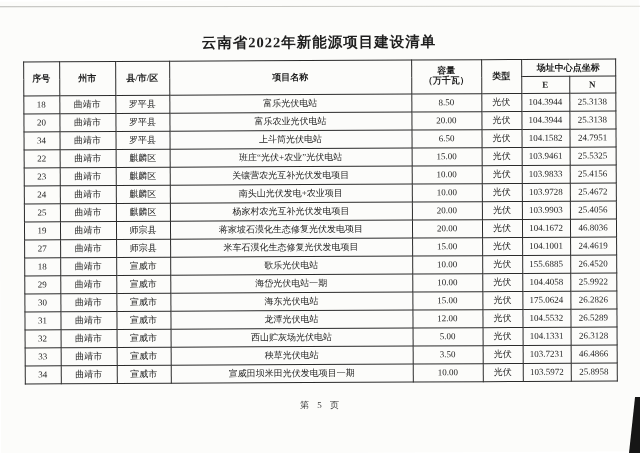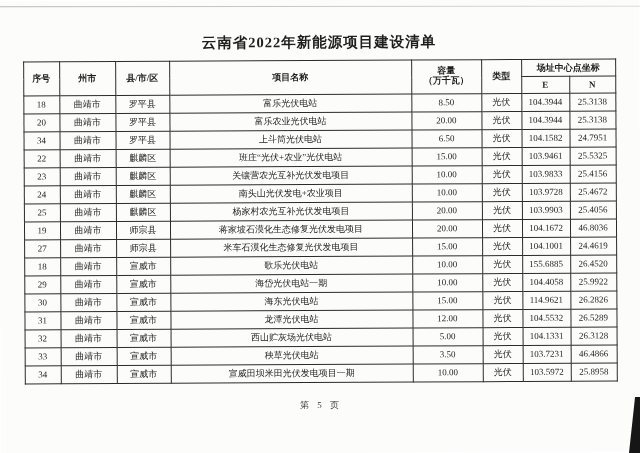--- a/index.html
+++ b/index.html
@@ -212,21 +212,21 @@
     <td class="num-cell">104.4058</td>
     <td class="num-cell">25.9922</td>
   </tr>
         <tr>
     <td class="num-cell">30</td>
     <td>曲靖市</td>
     <td>宣威市</td>
     <td>海东光伏电站</td>
     <td class="num-cell">15.00</td>
     <td>光伏</td>
-    <td class="num-cell">114.9621</td>
+    <td class="num-cell">175.0624</td>
     <td class="num-cell">26.2826</td>
   </tr>
         <tr>
     <td class="num-cell">31</td>
     <td>曲靖市</td>
     <td>宣威市</td>
     <td>龙潭光伏电站</td>
     <td class="num-cell">12.00</td>
     <td>光伏</td>
     <td class="num-cell">104.5532</td>

